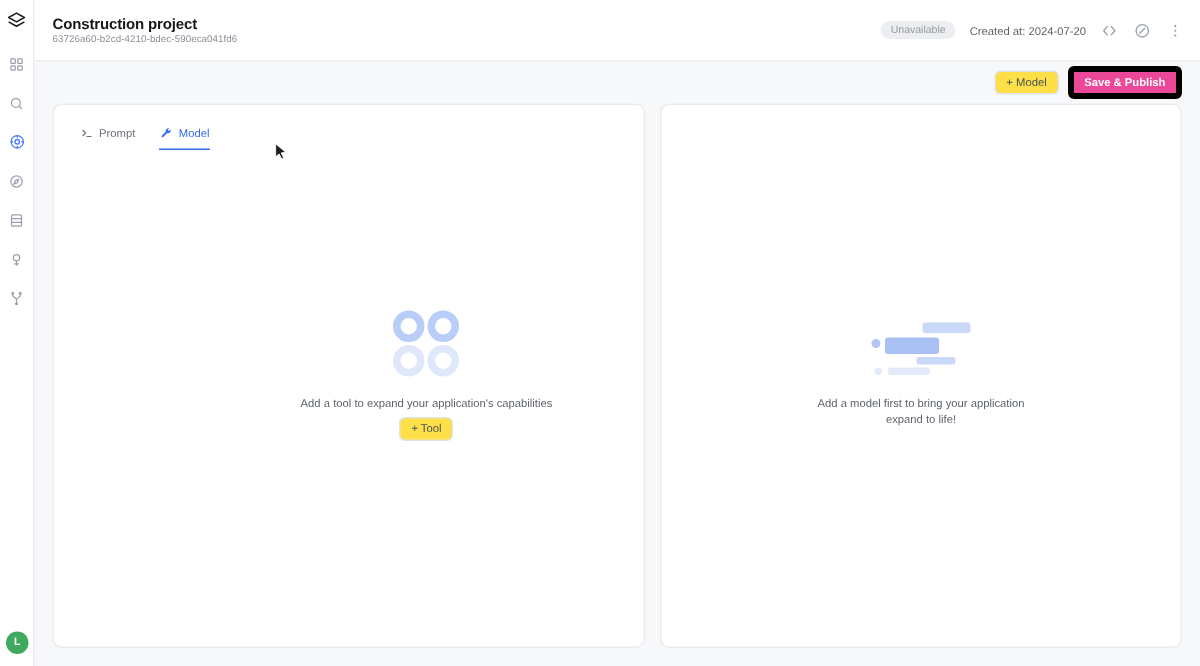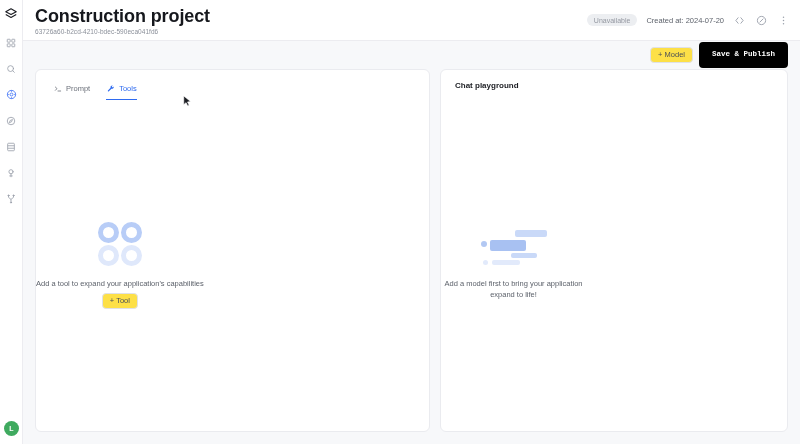--- a/index.html
+++ b/index.html
@@ -41,21 +41,21 @@
 
   
   .header {
     background: #ffffff;
     border-bottom: 1px solid #ececf0;
     height: 41px; flex: 0 0 41px;
     display: flex; align-items: center; justify-content: space-between;
     padding: 0 10px 0 12px;
   }
   .header-left { display: flex; flex-direction: column; justify-content: center; gap: 1px; }
-  .page-title { font-size: 18px; font-weight: 700; color: #16181d; letter-spacing: -0.1px; }
+  .page-title { font-size: 10px; font-weight: 700; color: #16181d; letter-spacing: -0.1px; }
   .page-sub { font-size: 6.5px; color: #8a8f99; letter-spacing: 0.05px; }
   .header-right { display: flex; align-items: center; gap: 9px; }
   .badge {
     background: #eceef1; color: #9498a1;
     font-size: 7px; padding: 2.5px 7px; border-radius: 9px;
     white-space: nowrap;
   }
   .created { font-size: 7.5px; color: #5d626b; white-space: nowrap; }
   .hicon { width: 13px; height: 13px; color: #9aa0ab; display:flex; align-items:center; justify-content:center; }
 
@@ -64,43 +64,43 @@
     height: 28px; flex: 0 0 28px;
     display: flex; align-items: center; justify-content: flex-end;
     gap: 6px; padding: 0 12px;
   }
   .btn {
     font-size: 7.5px; border-radius: 4px; padding: 3.5px 7px;
     display: inline-flex; align-items: center; gap: 3px;
     white-space: nowrap; line-height: 1;
   }
   .btn-outline { background: #fde047; border: 1px solid #dfe1e6; color: #4a4f58; }
-  .btn-primary { background: #000000; border: 6px solid #000000; color: #ffffff; font-weight: 600; font-family: Liberation Mono, monospace; }
+  .btn-primary { background: #ec4899; border: 4px solid #000000; color: #ffffff; font-weight: 600; }
 
   
   .panels { flex: 1; display: flex; gap: 10px; padding: 0 12px 12px 12px; min-height: 0; }
   .panel {
     background: #ffffff; border: 1px solid #eaebef; border-radius: 6px;
-    display: flex; flex-direction: column; min-height: 0; min-width: 0;
+    display: flex; flex-direction: row; min-height: 0; min-width: 0;
   }
   .panel-left { flex: 0 0 395px; }
   .panel-right { flex: 1; }
 
   
   .tabs { display: flex; align-items: flex-end; gap: 16px; padding: 11px 0 0 17px; height: 30px; }
   .tab {
     display: flex; align-items: center; gap: 4px;
     font-size: 7.5px; color: #6b707a; padding-bottom: 6px;
     border-bottom: 1.5px solid transparent; white-space: nowrap;
   }
   .tab.active { color: #2f6bf0; border-bottom-color: #2f6bf0; font-weight: 500; }
   .tab .tabicon { width: 9px; height: 9px; display:flex; align-items:center; justify-content:center; }
 
   
-  .panel-body { flex: 1; display: flex; align-items: center; min-height: 0; }
+  .panel-body { flex: 1; display: flex; align-items: center; justify-content: center; min-height: 0; }
   .empty { display: flex; flex-direction: column; align-items: center; }
   .empty-text {
     font-size: 7.5px; color: #5d626b; text-align: center; line-height: 1.45;
     max-width: 180px; margin-top: 13px;
   }
   .empty-text.narrow { max-width: 145px; }
 
   
   .rings { width: 44px; height: 44px; position: relative; }
   .ring { position: absolute; width: 21px; height: 21px; border-radius: 50%; border: 5px solid #b8cdf7; }
@@ -244,42 +244,39 @@
               </svg>
             </span>
             <span>Prompt</span>
           </div>
           <div class="tab active">
             <span class="tabicon">
               <svg width="8" height="8" viewBox="0 0 24 24" fill="currentColor">
                 <path d="M20 4.5a5.2 5.2 0 01-6.6 6.6L5.6 18.9a1.9 1.9 0 11-2.7-2.7l7.8-7.8A5.2 5.2 0 0117.3 1.8l-3 3 2.4 2.4 3-3c.2.4.3.8.3 1.3z"></path>
               </svg>
             </span>
-            <span>Tools</span>
+            <span>Model</span>
           </div>
         </div>
 
         <div class="panel-body">
           <div class="empty">
             <div class="rings">
               <div class="ring r1"></div>
                 <div class="ring r2"></div>
               <div class="ring r3"></div>
                 <div class="ring r4"></div>
             </div>
             <div class="empty-text">Add a tool to expand your application's capabilities</div>
             <div class="btn btn-outline" style="margin-top:3px;">+ Tool</div>
           </div>
         </div>
       </div>
 
       <div class="panel panel-right">
-        <div class="panel-head">
-          <div class="panel-title">Chat playground</div>
-        </div>
 
         <div class="panel-body">
           <div class="empty">
             <div class="chat-ill">
               <div class="bar" style="left:34px; top:0; width:32px; height:7px; background:#c9d9f8;"></div>
               <div class="dot" style="left:0; top:11px; width:6px; height:6px; background:#b2c8f3;"></div>
               <div class="bar" style="left:9px; top:10px; width:36px; height:11px; background:#a8c1f2;"></div>
               <div class="bar" style="left:30px; top:23px; width:26px; height:5px; background:#c9d9f8;"></div>
               <div class="dot" style="left:2px; top:30px; width:5px; height:5px; background:#e2eafb;"></div>
               <div class="bar" style="left:11px; top:30px; width:28px; height:5px; background:#e2eafb;"></div>

